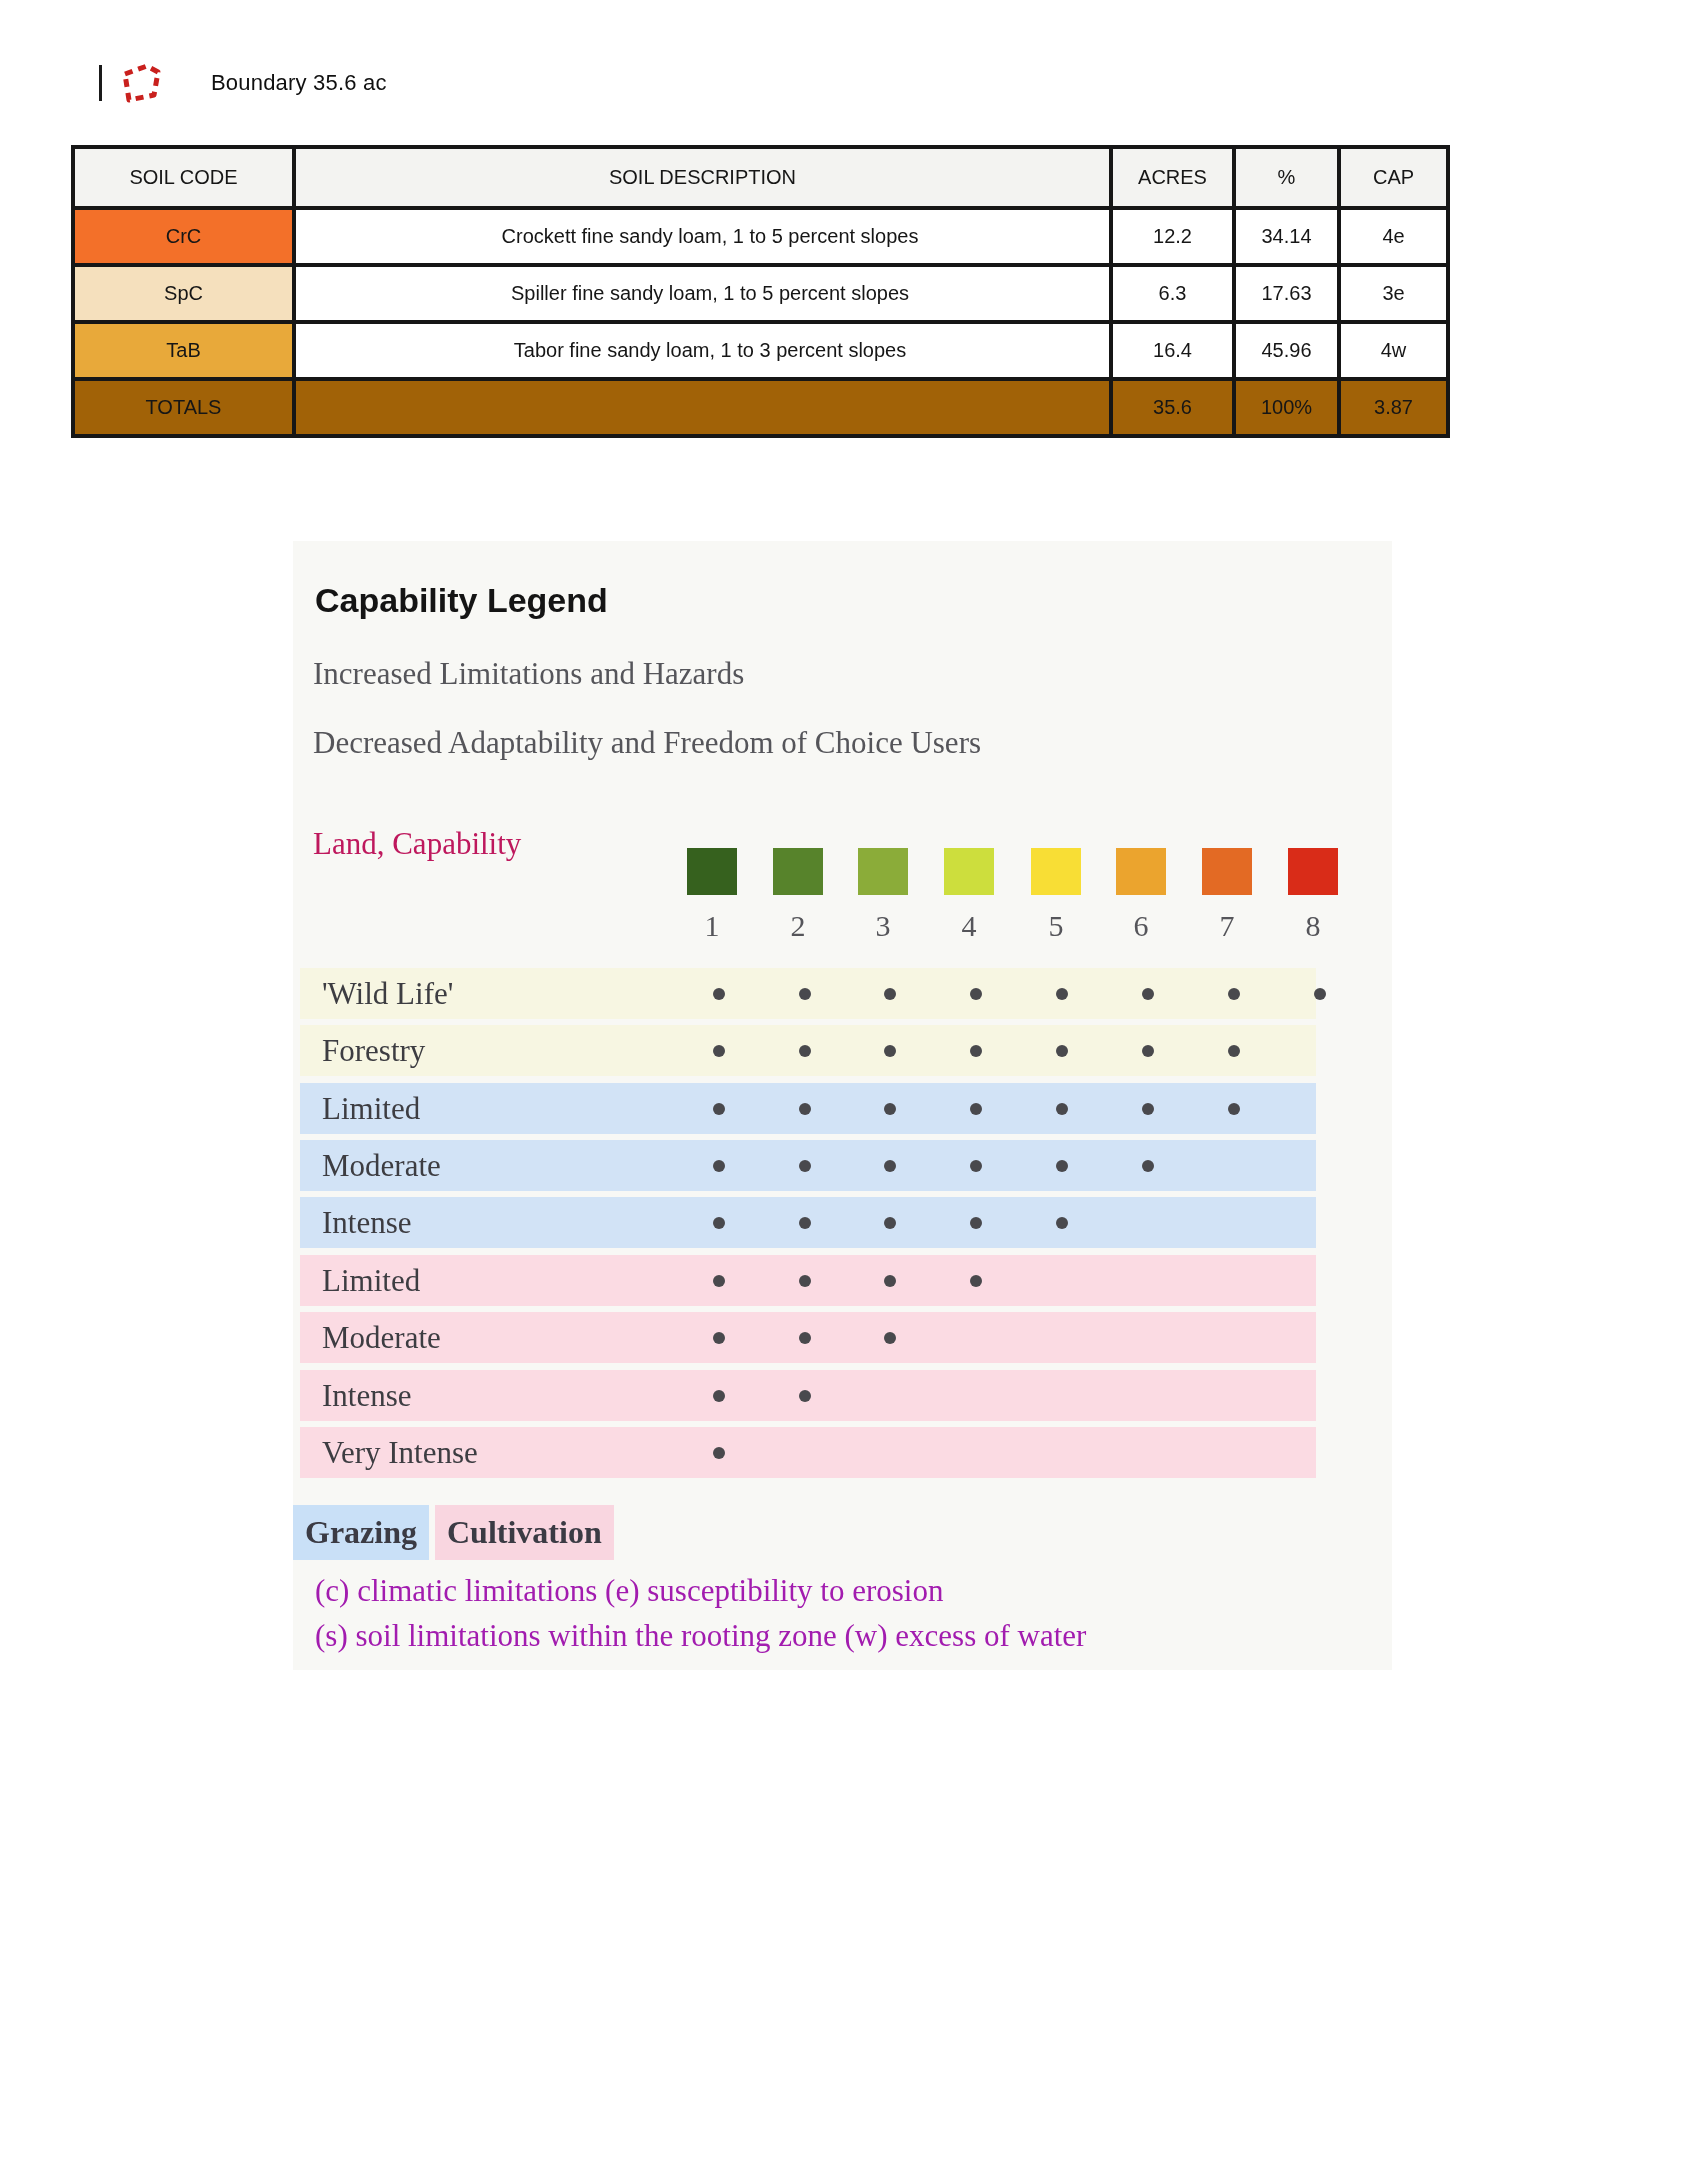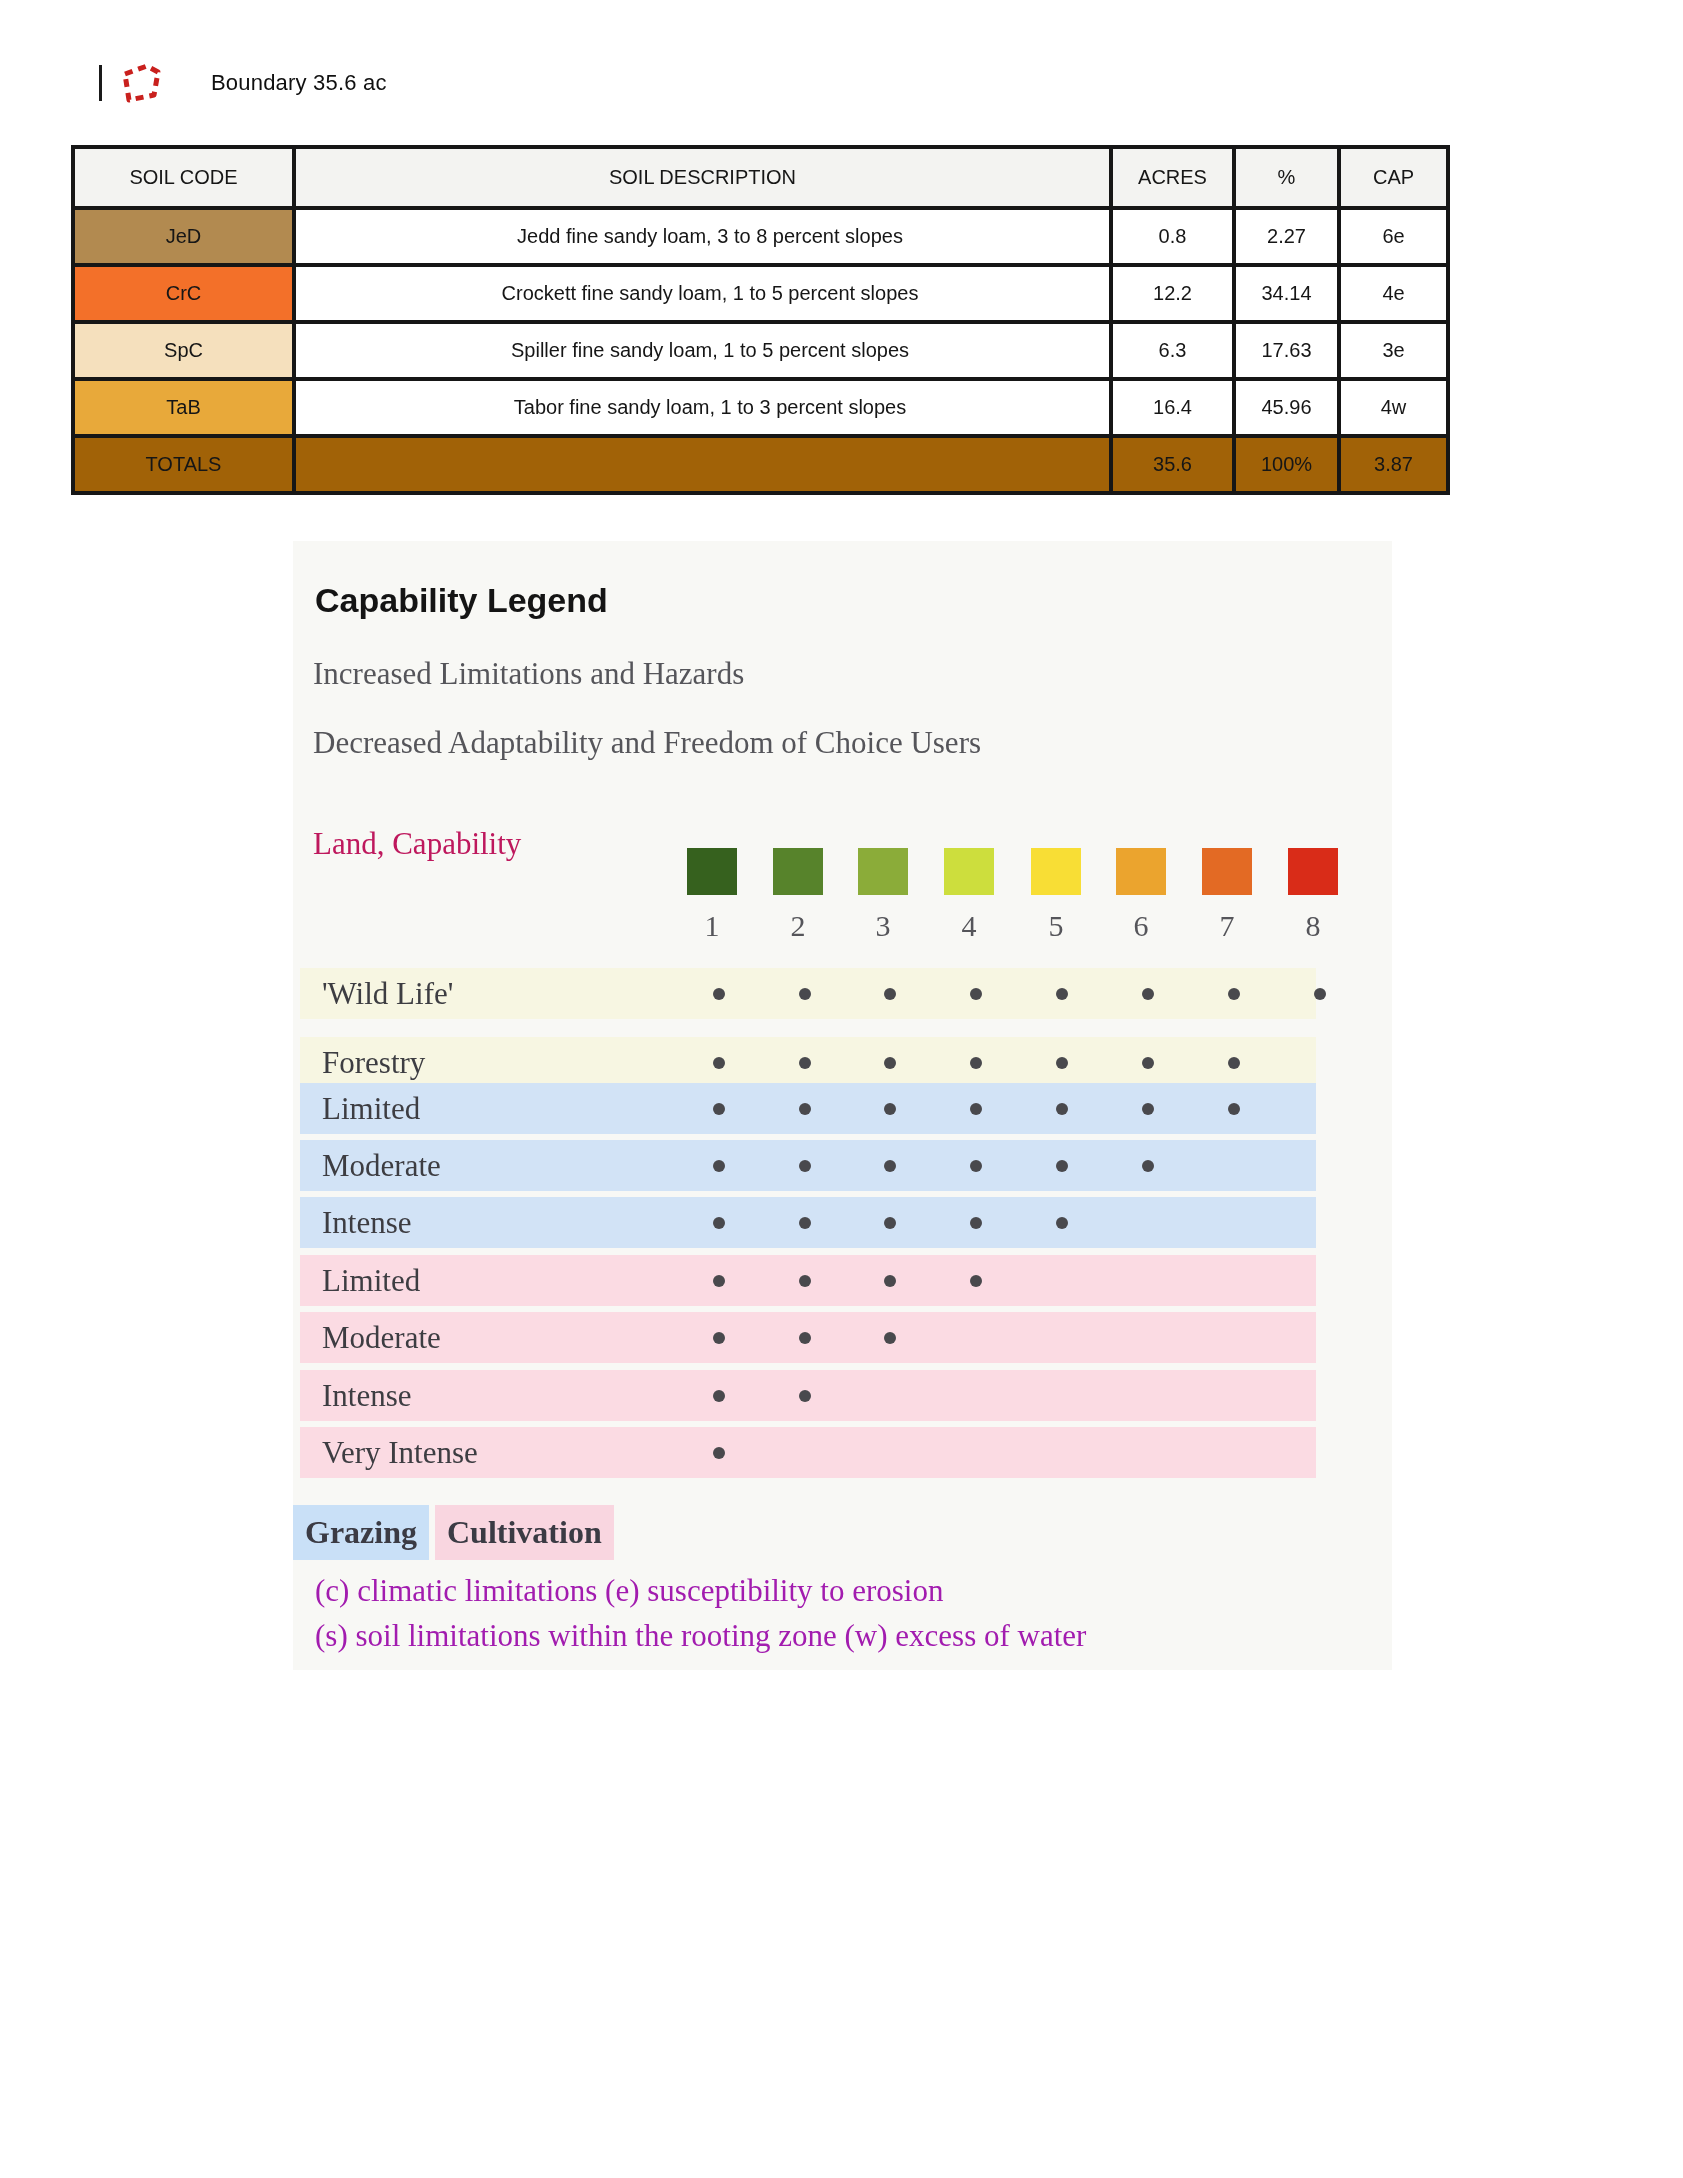--- a/index.html
+++ b/index.html
@@ -69,27 +69,20 @@
       <tr>
         <th>SOIL CODE</th>
         <th>SOIL DESCRIPTION</th>
         <th>ACRES</th>
         <th>%</th>
         <th>CAP</th>
       </tr>
     </thead>
     <tbody>
         <tr>
-          <td style="background: rgb(178, 138, 80);">JeD</td>
-          <td class="desc-cell">Jedd fine sandy loam, 3 to 8 percent slopes</td>
-          <td>0.8</td>
-          <td>2.27</td>
-          <td>6e</td>
-        </tr>
-        <tr>
           <td style="background: rgb(243, 112, 41);">CrC</td>
           <td class="desc-cell">Crockett fine sandy loam, 1 to 5 percent slopes</td>
           <td>12.2</td>
           <td>34.14</td>
           <td>4e</td>
         </tr>
         <tr>
           <td style="background: rgb(245, 224, 189);">SpC</td>
           <td class="desc-cell">Spiller fine sandy loam, 1 to 5 percent slopes</td>
           <td>6.3</td>
@@ -143,21 +136,21 @@
         <span class="legend-row-label">'Wild Life'</span>
         <span class="capability-dot" style="left: 413px;"></span>
         <span class="capability-dot" style="left: 499px;"></span>
         <span class="capability-dot" style="left: 584px;"></span>
         <span class="capability-dot" style="left: 670px;"></span>
         <span class="capability-dot" style="left: 756px;"></span>
         <span class="capability-dot" style="left: 842px;"></span>
         <span class="capability-dot" style="left: 928px;"></span>
         <span class="capability-dot" style="left: 1014px;"></span>
       </div>
-      <div class="legend-row" style="top: 484px; background: rgb(247, 246, 226); margin-top: 12px;">
+      <div class="legend-row" style="top: 484px; background: rgb(247, 246, 226);">
         <span class="legend-row-label">Forestry</span>
         <span class="capability-dot" style="left: 413px;"></span>
         <span class="capability-dot" style="left: 499px;"></span>
         <span class="capability-dot" style="left: 584px;"></span>
         <span class="capability-dot" style="left: 670px;"></span>
         <span class="capability-dot" style="left: 756px;"></span>
         <span class="capability-dot" style="left: 842px;"></span>
         <span class="capability-dot" style="left: 928px;"></span>
       </div>
       <div class="legend-row" style="top: 542px; background: rgb(210, 227, 246);">

